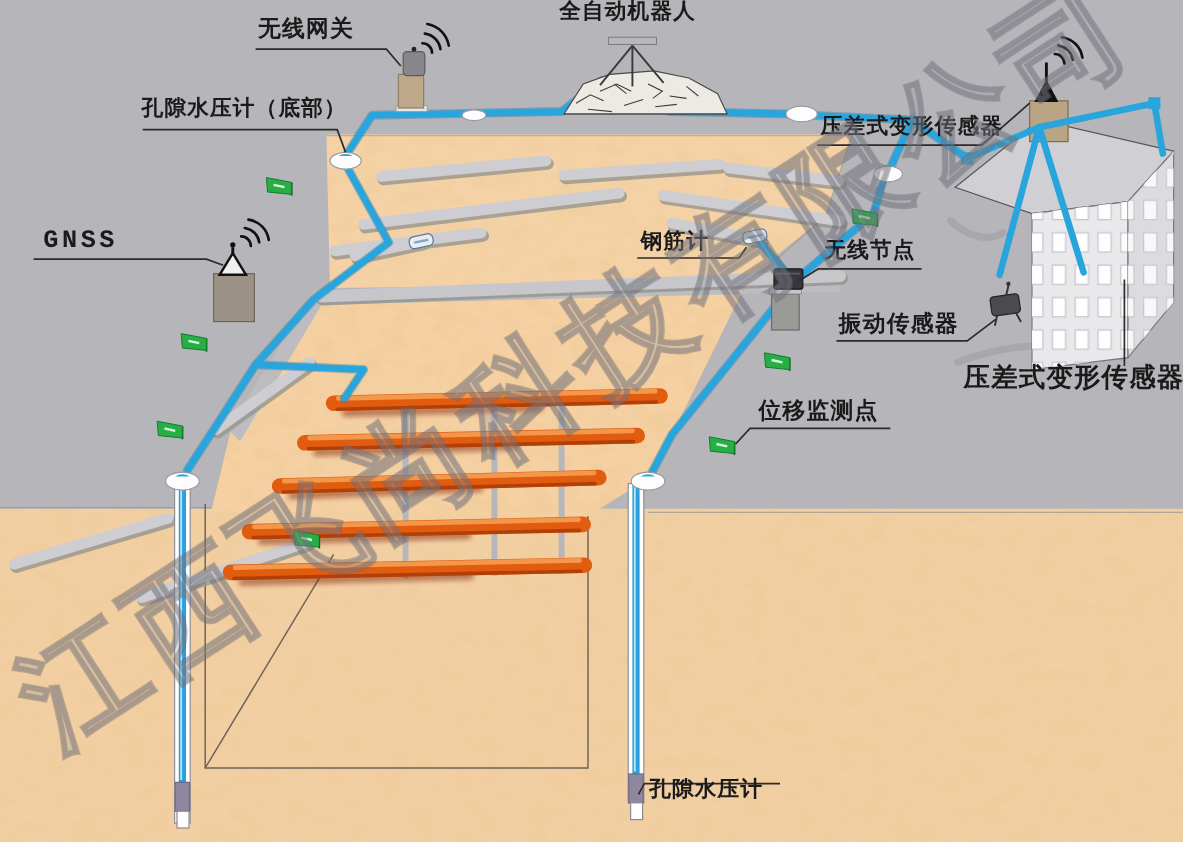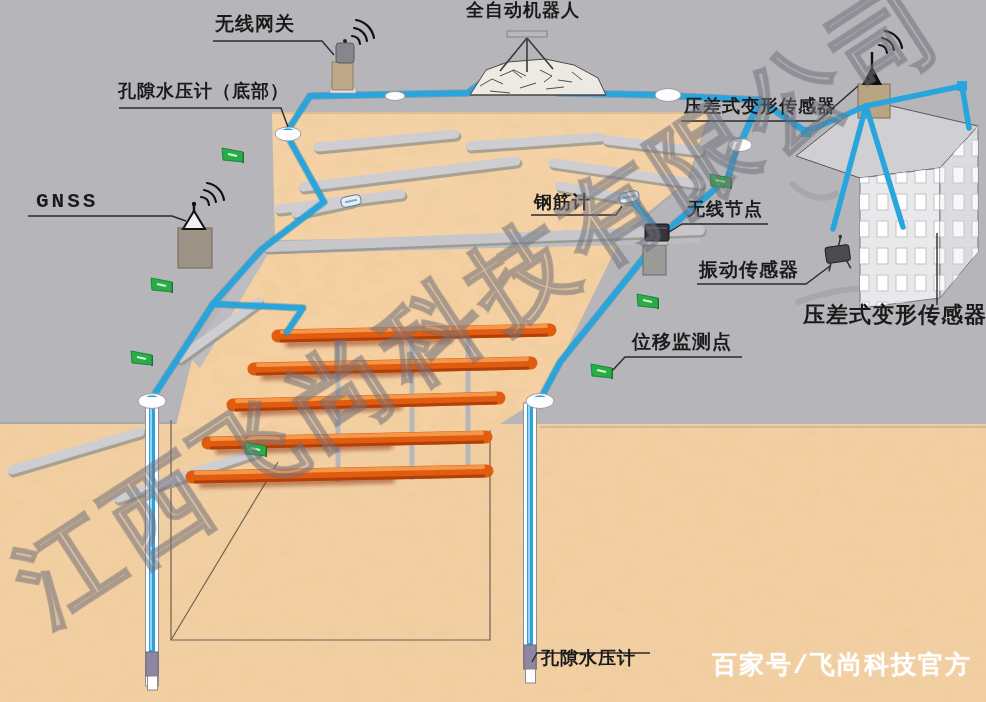--- a/index.html
+++ b/index.html
@@ -351,15 +351,14 @@
 <div class="lbl" style="left:36px;top:190px;font-size:21px;letter-spacing:3px;">GNSS</div>
 <div class="lbl" style="left:534px;top:194px;font-size:18px;">钢筋计</div>
 <div class="lbl" style="left:687px;top:201px;font-size:18px;text-align:right;">无线节点</div>
 <div class="lbl" style="left:684px;top:98px;font-size:18px;">压差式变形传感器</div>
 <div class="lbl" style="left:699px;top:261px;font-size:19px;">振动传感器</div>
 <div class="lbl" style="left:803px;top:305px;font-size:22px;">压差式变形传感器</div>
 <div class="lbl" style="left:632px;top:333px;font-size:19px;">位移监测点</div>
 <div class="lbl" style="left:541px;top:629px;font-size:18px;margin-top:21px;">孔隙水压计</div>
 
 <div class="watermark">江西飞尚科技有限公司</div>
-<div class="credit">百家号/飞尚科技官方</div>
 
 </div>
 
 </body></html>

